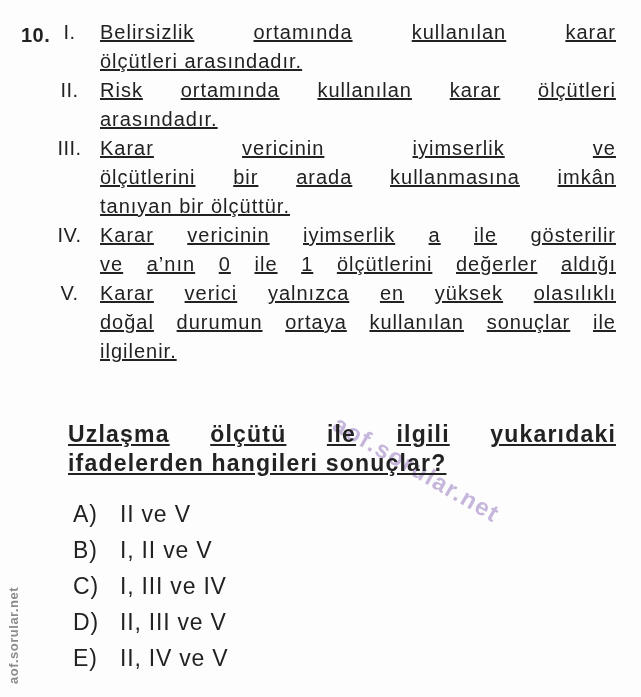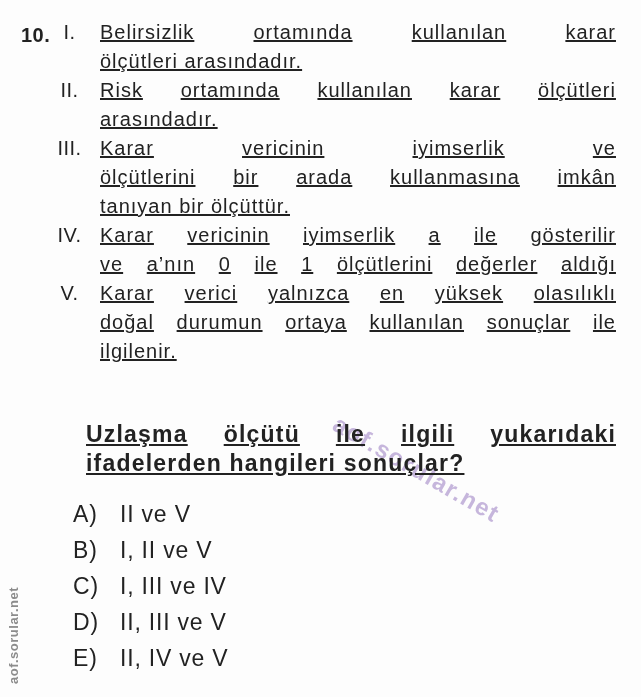--- a/index.html
+++ b/index.html
@@ -44,21 +44,21 @@
   .line{
     font-size:20px;line-height:29px;letter-spacing:1px;text-decoration:underline;
   }
   .just{display:flex;justify-content:space-between;}
   
   .stem{
     position:absolute;left:68px;top:420px;width:548px;z-index:1;
     font-weight:bold;
   }
   .stem .line{
-    font-size:23px;line-height:29px;letter-spacing:1.2px;margin-left:18px;
+    font-size:23px;line-height:29px;letter-spacing:1.2px;
   }
   
   .options{position:absolute;left:73px;top:501px;z-index:1;}
   .option{
     display:flex;margin-bottom:10px;
     font-size:23px;line-height:26px;letter-spacing:0.8px;
   }
   .option .letter{width:47px;flex:0 0 47px;}
 </style>
 </head>

